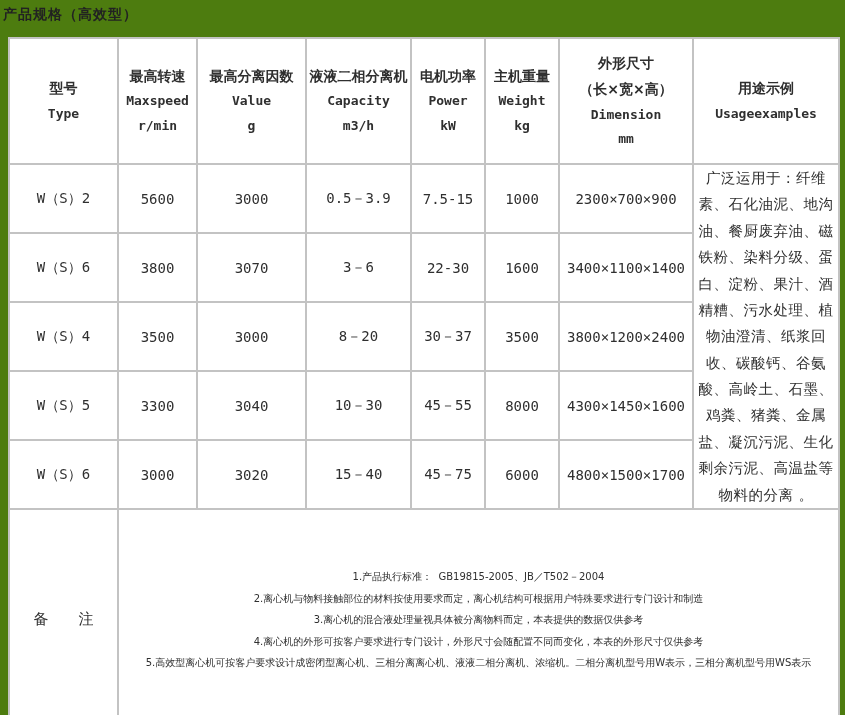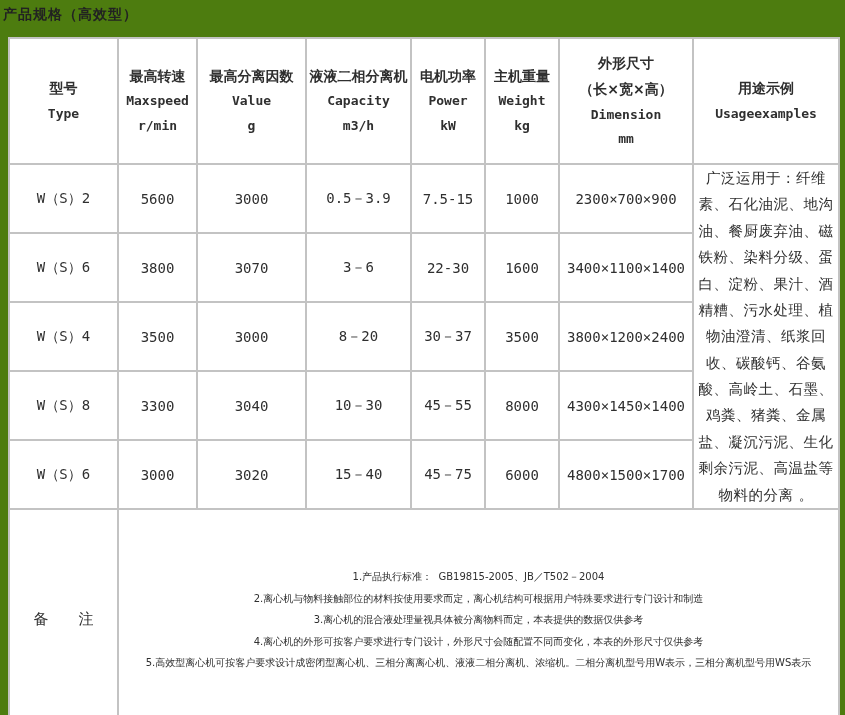--- a/index.html
+++ b/index.html
@@ -182,27 +182,27 @@
         <tr class="data-row">
           <td><span class="cell-text">W（S）4</span></td>
           <td><span class="cell-text">3500</span></td>
           <td><span class="cell-text">3000</span></td>
           <td><span class="cell-text">8－20</span></td>
           <td><span class="cell-text">30－37</span></td>
           <td><span class="cell-text">3500</span></td>
           <td><span class="cell-text">3800×1200×2400</span></td>
         </tr>
         <tr class="data-row">
-          <td><span class="cell-text">W（S）8</span></td>
+          <td><span class="cell-text">W（S）5</span></td>
           <td><span class="cell-text">3300</span></td>
           <td><span class="cell-text">3040</span></td>
           <td><span class="cell-text">10－30</span></td>
           <td><span class="cell-text">45－55</span></td>
           <td><span class="cell-text">8000</span></td>
-          <td><span class="cell-text">4300×1450×1400</span></td>
+          <td><span class="cell-text">4300×1450×1600</span></td>
         </tr>
         <tr class="data-row">
           <td><span class="cell-text">W（S）6</span></td>
           <td><span class="cell-text">3000</span></td>
           <td><span class="cell-text">3020</span></td>
           <td><span class="cell-text">15－40</span></td>
           <td><span class="cell-text">45－75</span></td>
           <td><span class="cell-text">6000</span></td>
           <td><span class="cell-text">4800×1500×1700</span></td>
         </tr>

